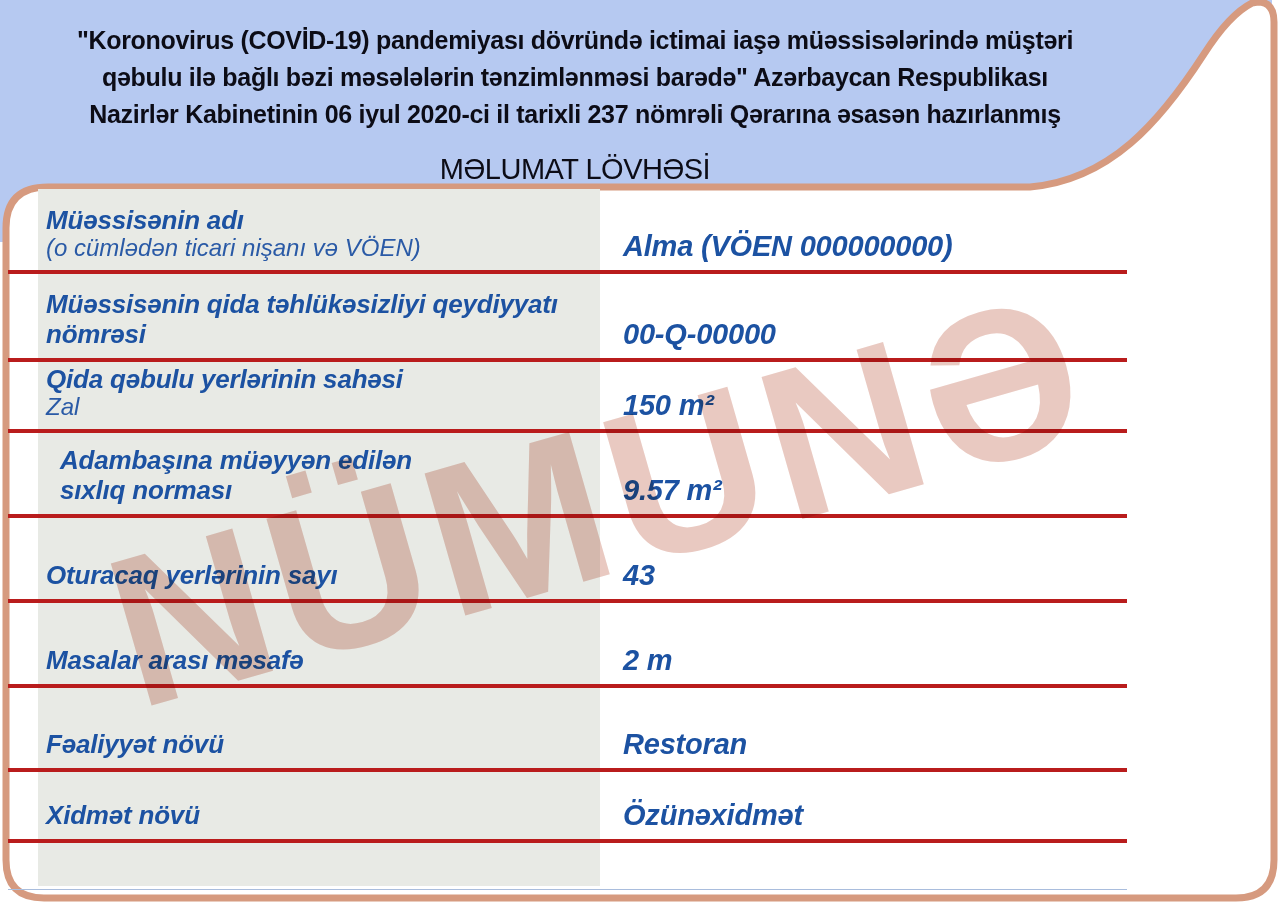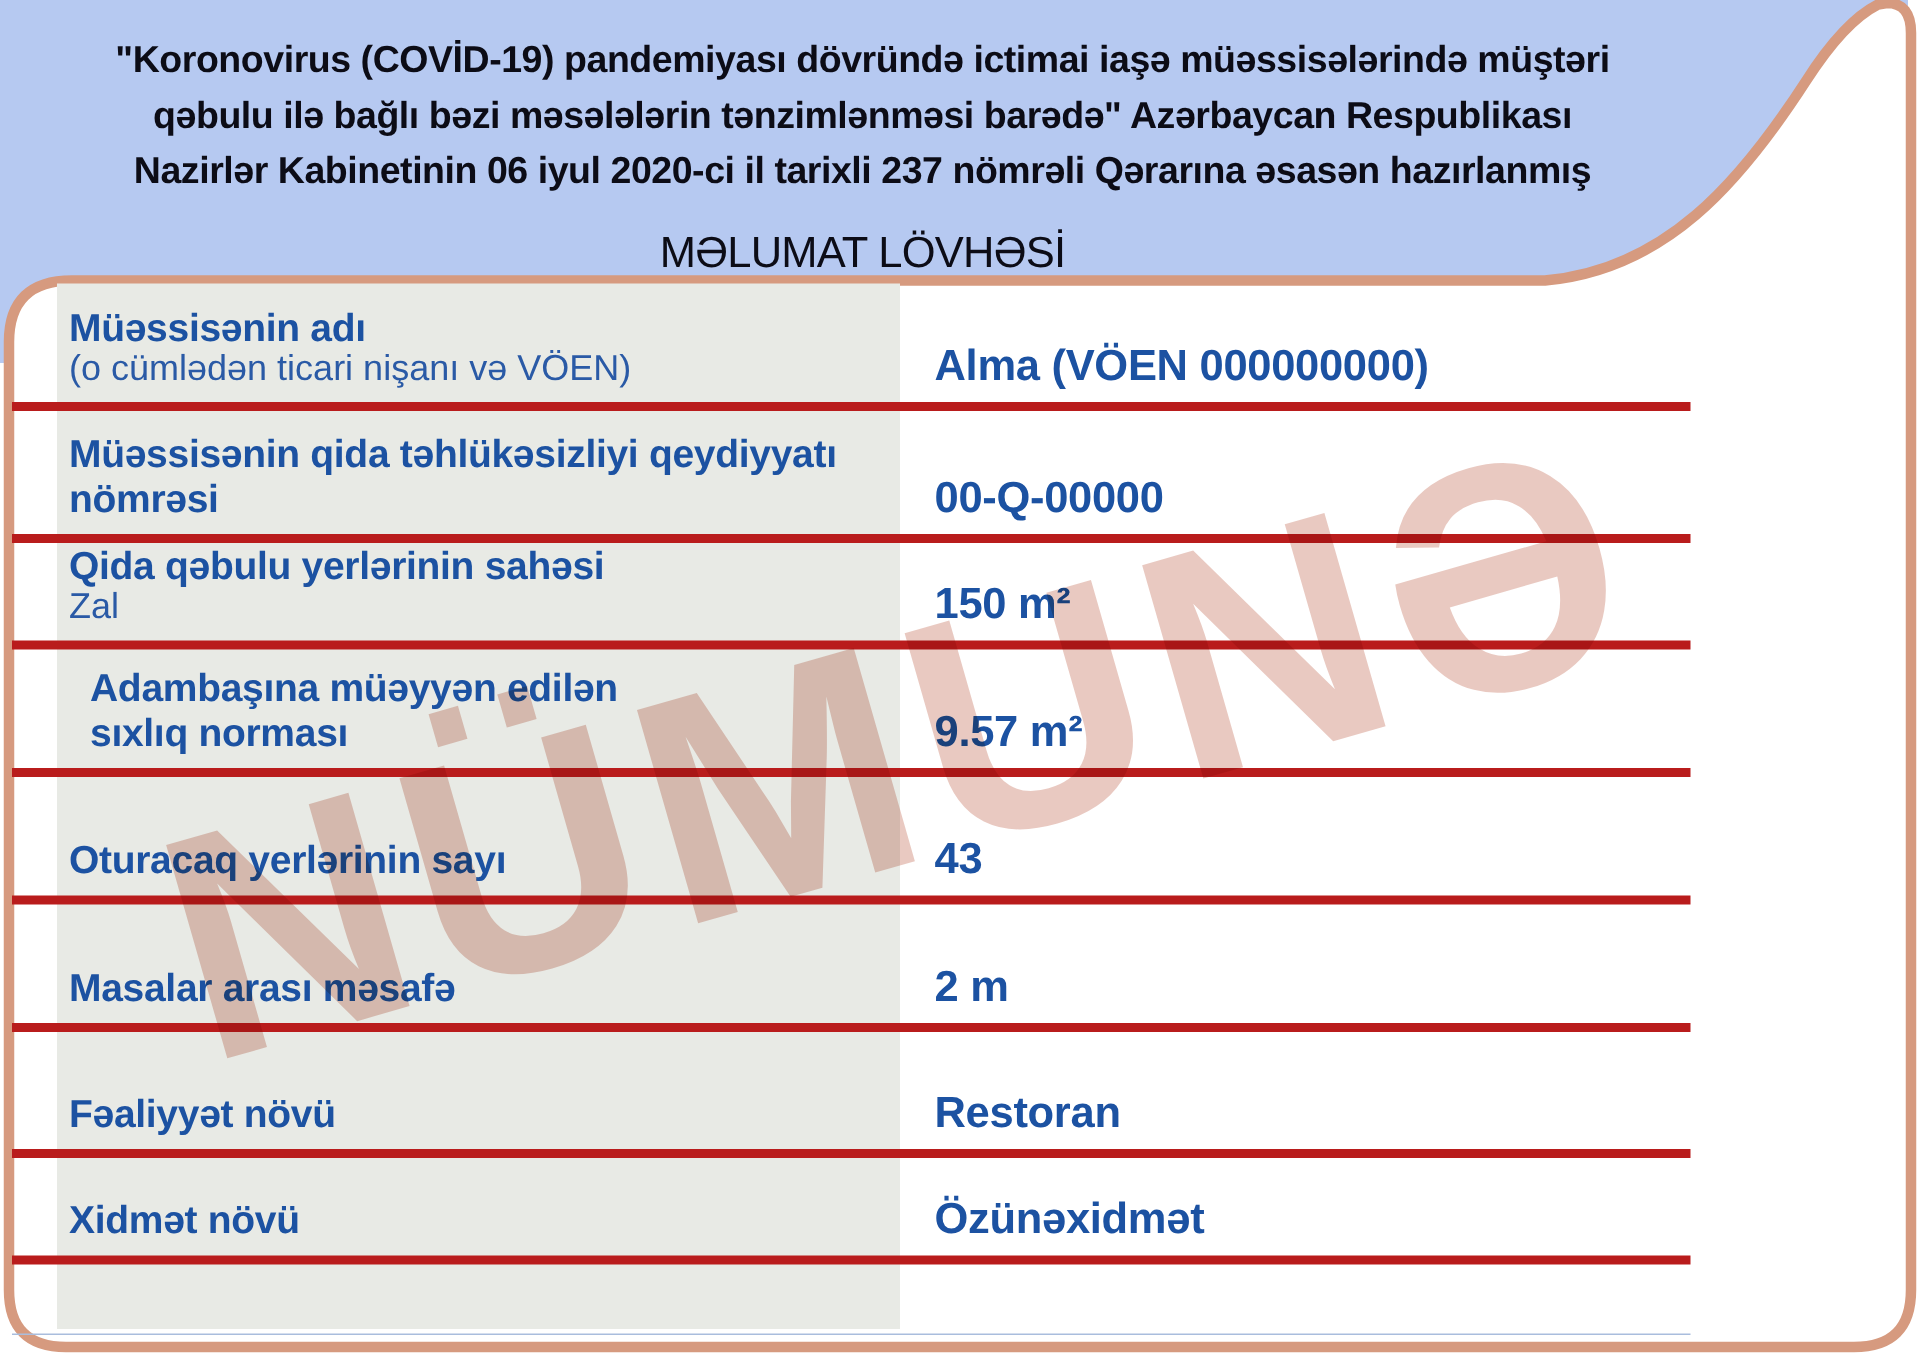--- a/index.html
+++ b/index.html
@@ -23,21 +23,21 @@
     font-size:29px;font-weight:400;letter-spacing:-0.5px;line-height:36px;
     margin-top:18px;
   }
 
   
   .rows{
     position:absolute;left:8px;top:190px;width:1119px;z-index:2;
   }
   .row{
     box-sizing:border-box;display:flex;align-items:flex-end;
-    border-bottom:6px solid #b91c1c;padding-bottom:9px;
+    border-bottom:4px solid #b91c1c;padding-bottom:9px;font-style:italic;
   }
   .row.h84{height:84px}.row.h86{height:88px}.row.h83{height:71px}.row.h85{height:85px}
   .cell-label{
     box-sizing:border-box;width:584px;padding-left:38px;padding-right:30px;
     color:#1c52a2;
   }
   .cell-label .lbl{
     font-size:26px;font-weight:700;line-height:30px;letter-spacing:-0.2px;
   }
   .cell-label .sub{

